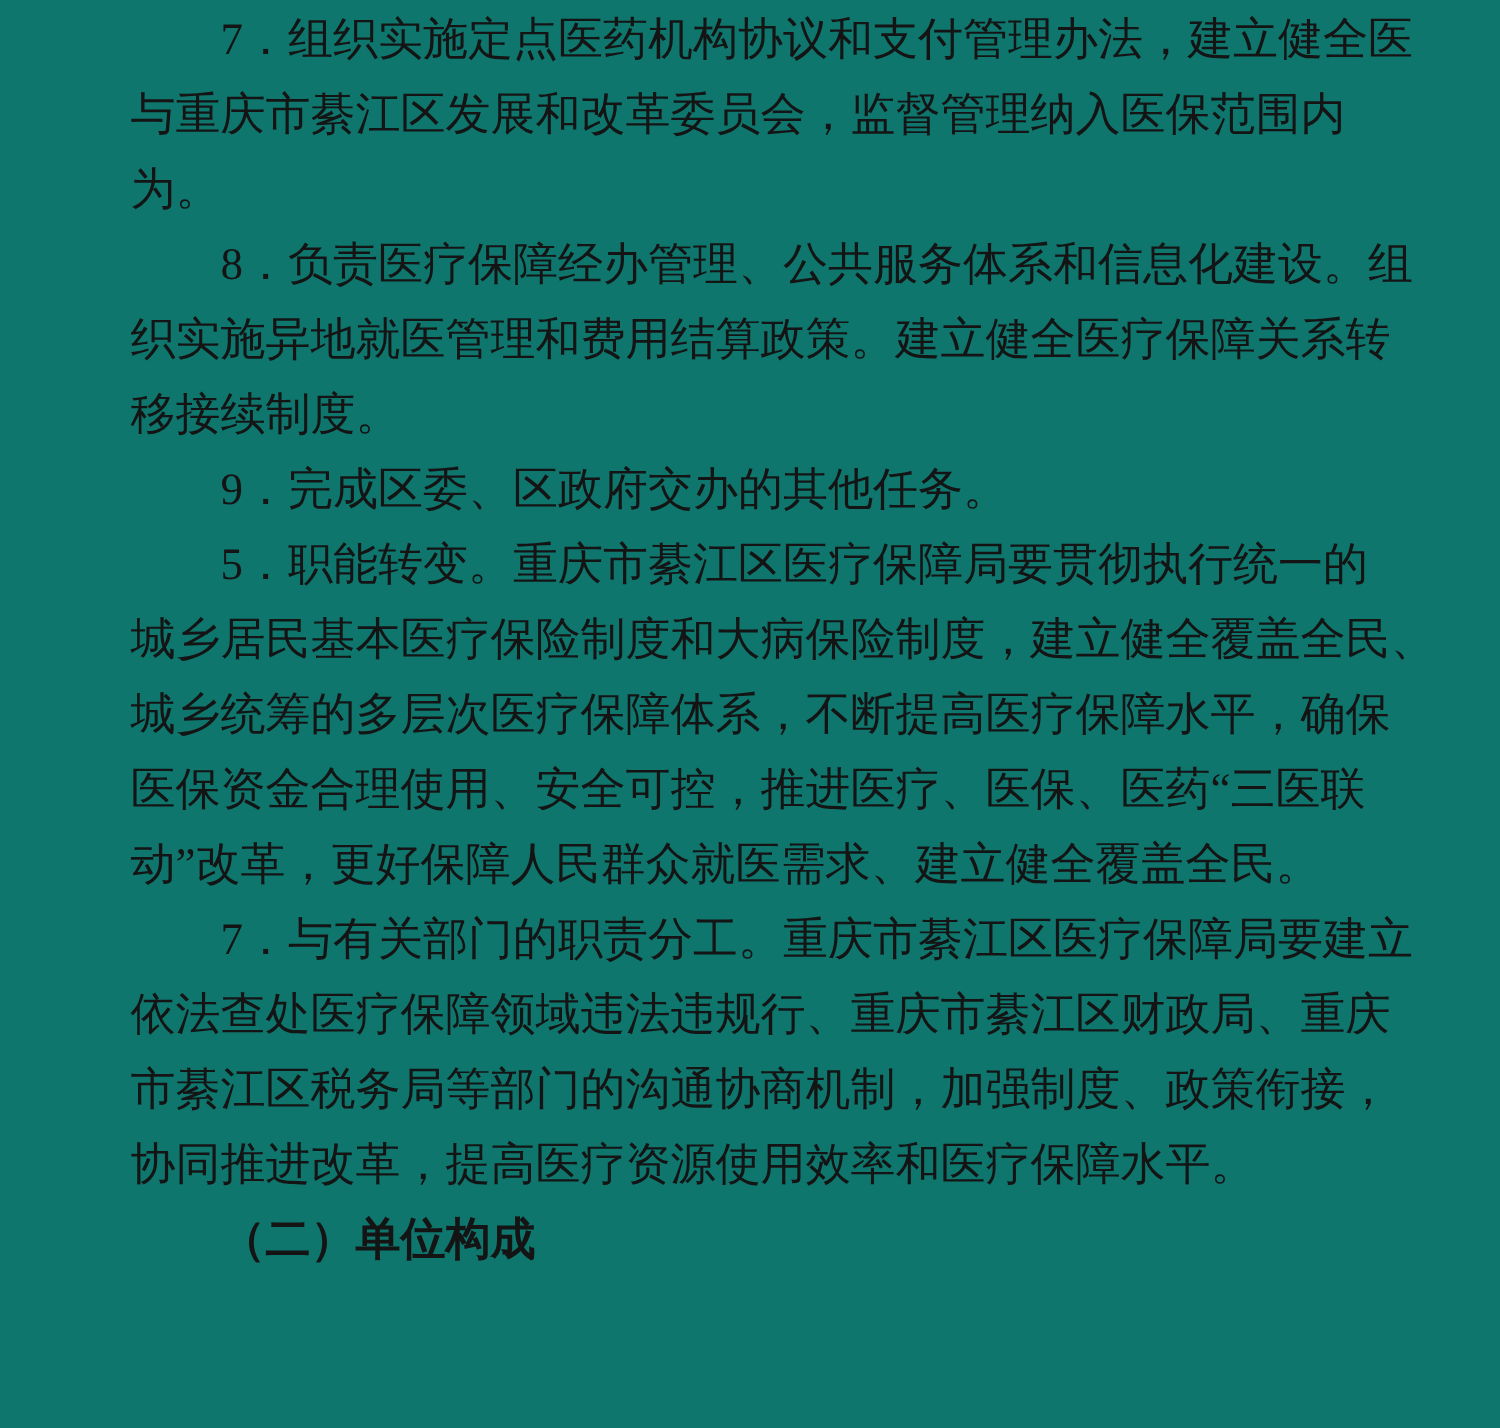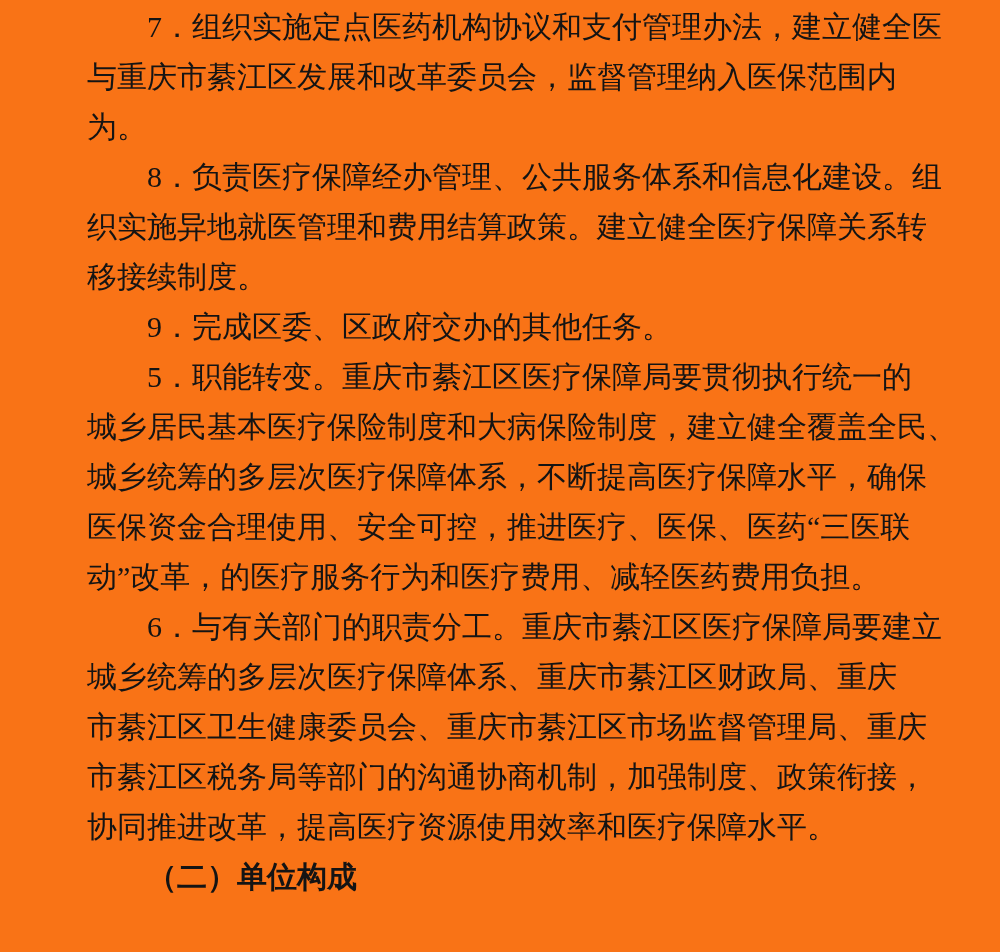--- a/index.html
+++ b/index.html
@@ -10,21 +10,21 @@
   body {
     width: 1000px;
     height: 952px;
     overflow: hidden;
   }
   .page {
     box-sizing: border-box;
     width: 1000px;
     height: 952px;
     padding: 2px 112px 0 87px;
-    background: #f97316;
+    background: #0f766e;
     color: #141414;
     font-family: "Liberation Serif", "DejaVu Serif", serif;
   }
   .paragraph {
     margin: 0;
     padding: 0;
   }
   .line {
     height: 50px;
     line-height: 50px;
@@ -58,27 +58,26 @@
 
   <div class="paragraph">
     <div class="line first">9．完成区委、区政府交办的其他任务。</div>
   </div>
 
   <div class="paragraph">
     <div class="line first">5．职能转变。重庆市綦江区医疗保障局要贯彻执行统一的</div>
     <div class="line">城乡居民基本医疗保险制度和大病保险制度，建立健全覆盖全民、</div>
     <div class="line">城乡统筹的多层次医疗保障体系，不断提高医疗保障水平，确保</div>
     <div class="line">医保资金合理使用、安全可控，推进医疗、医保、医药“三医联</div>
-    <div class="line">动”改革，的医疗服务行为和医疗费用、减轻医药费用负担。</div>
+    <div class="line">动”改革，更好保障人民群众就医需求、建立健全覆盖全民。</div>
   </div>
 
   <div class="paragraph">
-    <div class="line first">6．与有关部门的职责分工。重庆市綦江区医疗保障局要建立</div>
-    <div class="line">城乡统筹的多层次医疗保障体系、重庆市綦江区财政局、重庆</div>
-    <div class="line">市綦江区卫生健康委员会、重庆市綦江区市场监督管理局、重庆</div>
+    <div class="line first">7．与有关部门的职责分工。重庆市綦江区医疗保障局要建立</div>
+    <div class="line">依法查处医疗保障领域违法违规行、重庆市綦江区财政局、重庆</div>
     <div class="line">市綦江区税务局等部门的沟通协商机制，加强制度、政策衔接，</div>
     <div class="line">协同推进改革，提高医疗资源使用效率和医疗保障水平。</div>
   </div>
 
   <div class="paragraph">
     <div class="line first heading">（二）单位构成</div>
   </div>
 
 </div>
 

